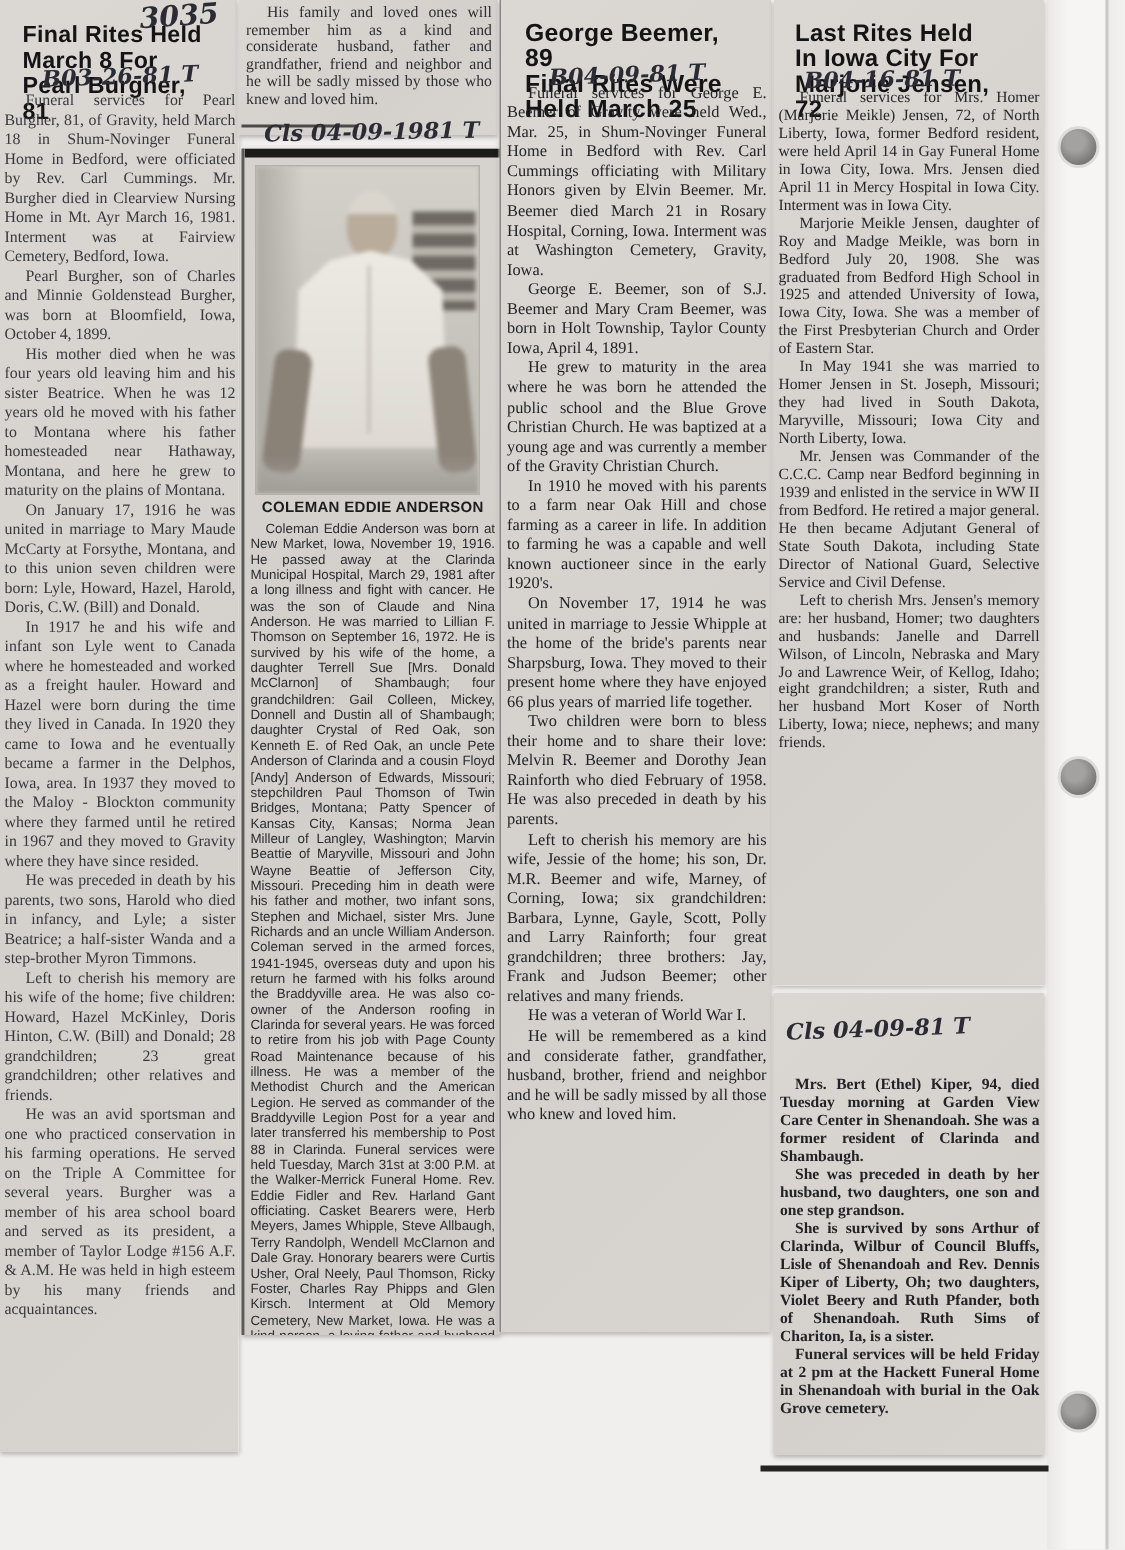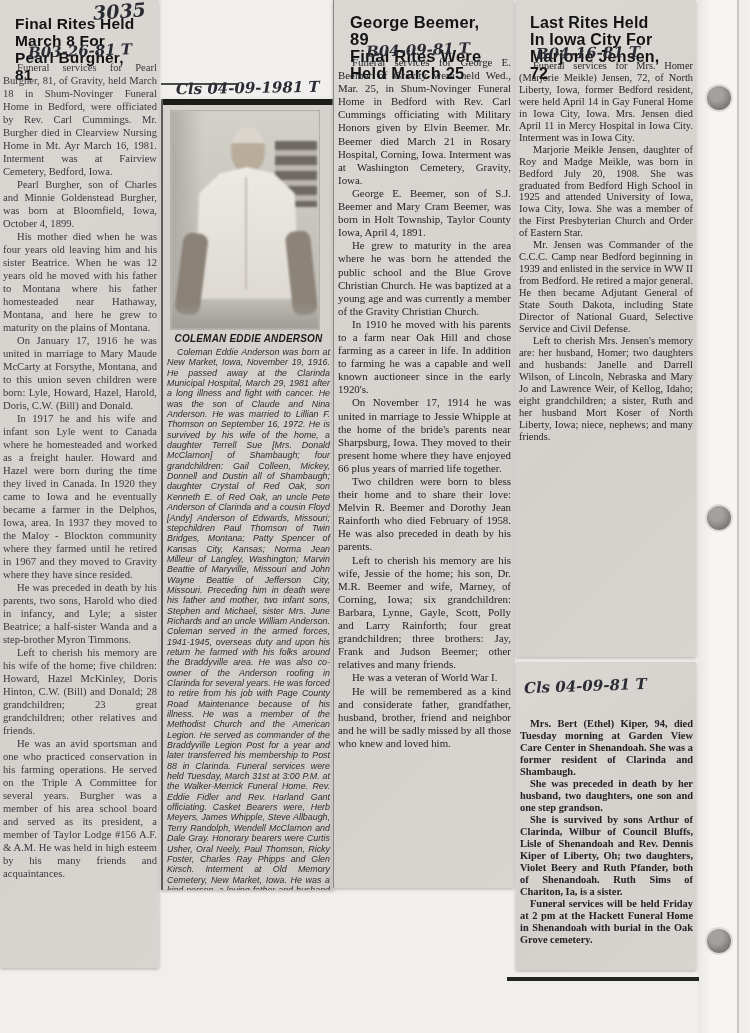--- a/index.html
+++ b/index.html
@@ -30,21 +30,21 @@
   
   #clip-burgher{left:0;top:0;width:159px;height:968px;}
   #clip-burgher .headline{top:3px;left:3px;right:2px;font-size:15.5px;line-height:17px;}
   #clip-burgher .body{top:61px;left:3px;right:2px;bottom:4px;font-size:10.6px;line-height:13px;color:#37373e;}
   
   #clip-frag{left:159px;top:0;width:173px;height:90px;}
   #clip-frag .body{top:3px;left:5px;right:4px;font-size:10.5px;line-height:11.6px;color:#2e2e34;}
   .frag-underline{position:absolute;left:161px;top:83px;width:78px;height:2px;background:#4a4a46;}
   
   #clip-anderson{left:161px;top:99px;width:171px;height:791px;border-left:2px solid #5d5b56;
-    background:linear-gradient(180deg,#d6d3ce,#d0cdc8);font-style:italic;}
+    background:linear-gradient(180deg,#d6d3ce,#d0cdc8);}
   .topbar{position:absolute;top:0;left:0;right:0;height:6px;background:#1b1b1a;}
   .photo{position:absolute;left:8px;top:12px;width:148px;height:218px;margin:0;overflow:hidden;
     background:#c9c6c0;box-shadow:0 0 0 1px #b4b1ab;}
   .ph{position:absolute;}
   .ph-wrap{position:absolute;inset:0;filter:blur(1.3px);}
   .ph-wall{inset:0;background:linear-gradient(180deg,#d4d1cb 0%,#c7c4be 55%,#b8b5af 100%);}
   .ph-shadow-left{left:0;top:0;width:32px;height:100%;background:linear-gradient(90deg,#aeaba5,rgba(174,171,165,0));}
   .ph-doorframe{left:104px;top:30px;width:42px;height:66px;
     background:repeating-linear-gradient(180deg,#6e6a63 0 9px,#b9b5ad 9px 15px);}
   .ph-head{left:60px;top:16px;width:34px;height:46px;border-radius:50% 50% 46% 46%;
@@ -104,20 +104,25 @@
         <p class="para">Pearl Burgher, son of Charles and Minnie Goldenstead Burgher, was born at Bloomfield, Iowa, October 4, 1899.</p>
         <p class="para">His mother died when he was four years old leaving him and his sister Beatrice. When he was 12 years old he moved with his father to Montana where his father homesteaded near Hathaway, Montana, and here he grew to maturity on the plains of Montana.</p>
         <p class="para">On January 17, 1916 he was united in marriage to Mary Maude McCarty at Forsythe, Montana, and to this union seven children were born: Lyle, Howard, Hazel, Harold, Doris, C.W. (Bill) and Donald.</p>
         <p class="para">In 1917 he and his wife and infant son Lyle went to Canada where he homesteaded and worked as a freight hauler. Howard and Hazel were born during the time they lived in Canada. In 1920 they came to Iowa and he eventually became a farmer in the Delphos, Iowa, area. In 1937 they moved to the Maloy - Blockton community where they farmed until he retired in 1967 and they moved to Gravity where they have since resided.</p>
         <p class="para">He was preceded in death by his parents, two sons, Harold who died in infancy, and Lyle; a sister Beatrice; a half-sister Wanda and a step-brother Myron Timmons.</p>
         <p class="para">Left to cherish his memory are his wife of the home; five children: Howard, Hazel McKinley, Doris Hinton, C.W. (Bill) and Donald; 28 grandchildren; 23 great grandchildren; other relatives and friends.</p>
         <p class="para">He was an avid sportsman and one who practiced conservation in his farming operations. He served on the Triple A Committee for several years. Burgher was a member of his area school board and served as its president, a member of Taylor Lodge #156 A.F. &amp; A.M. He was held in high esteem by his many friends and acquaintances.</p>
       </div>
   </article>
 
+  <article class="clip" id="clip-frag">
+    <div class="body serif">
+        <p class="para">His family and loved ones will remember him as a kind and considerate husband, father and grandfather, friend and neighbor and he will be sadly missed by those who knew and loved him.</p>
+      </div>
+  </article>
   <div class="frag-underline"></div>
 
   <article class="clip" id="clip-anderson">
     <div class="topbar"></div>
     <figure class="photo">
       <div class="ph-wrap">
         <div class="ph ph-wall"></div>
         <div class="ph ph-shadow-left"></div>
         <div class="ph ph-doorframe"></div>
         <div class="ph ph-head"></div>
@@ -151,20 +156,21 @@
       </div>
   </article>
 
   <article class="clip" id="clip-jensen">
     <h2 class="headline">Last Rites Held
 In Iowa City For
 Marjorie Jensen, 72</h2>
     <div class="body serif">
         <p class="para">Funeral services for Mrs. Homer (Marjorie Meikle) Jensen, 72, of North Liberty, Iowa, former Bedford resident, were held April 14 in Gay Funeral Home in Iowa City, Iowa. Mrs. Jensen died April 11 in Mercy Hospital in Iowa City. Interment was in Iowa City.</p>
         <p class="para">Marjorie Meikle Jensen, daughter of Roy and Madge Meikle, was born in Bedford July 20, 1908. She was graduated from Bedford High School in 1925 and attended University of Iowa, Iowa City, Iowa. She was a member of the First Presbyterian Church and Order of Eastern Star.</p>
+        <p class="para">In May 1941 she was married to Homer Jensen in St. Joseph, Missouri; they had lived in South Dakota, Maryville, Missouri; Iowa City and North Liberty, Iowa.</p>
         <p class="para">Mr. Jensen was Commander of the C.C.C. Camp near Bedford beginning in 1939 and enlisted in the service in WW II from Bedford. He retired a major general. He then became Adjutant General of State South Dakota, including State Director of National Guard, Selective Service and Civil Defense.</p>
         <p class="para">Left to cherish Mrs. Jensen's memory are: her husband, Homer; two daughters and husbands: Janelle and Darrell Wilson, of Lincoln, Nebraska and Mary Jo and Lawrence Weir, of Kellog, Idaho; eight grandchildren; a sister, Ruth and her husband Mort Koser of North Liberty, Iowa; niece, nephews; and many friends.</p>
       </div>
   </article>
 
   <article class="clip" id="clip-kiper">
     <div class="body serif">
         <p class="para">Mrs. Bert (Ethel) Kiper, 94, died Tuesday morning at Garden View Care Center in Shenandoah. She was a former resident of Clarinda and Shambaugh.</p>
         <p class="para">She was preceded in death by her husband, two daughters, one son and one step grandson.</p>
         <p class="para">She is survived by sons Arthur of Clarinda, Wilbur of Council Bluffs, Lisle of Shenandoah and Rev. Dennis Kiper of Liberty, Oh; two daughters, Violet Beery and Ruth Pfander, both of Shenandoah. Ruth Sims of Chariton, Ia, is a sister.</p>

